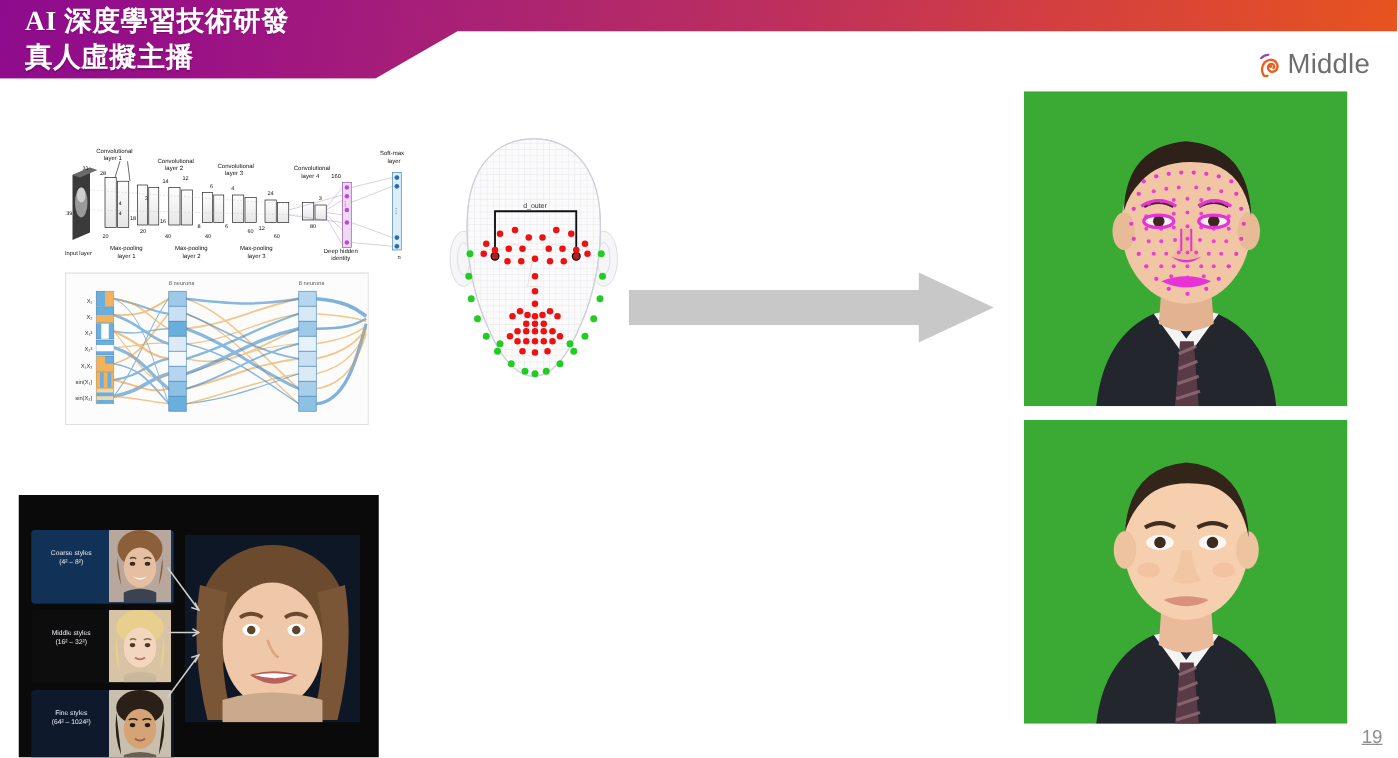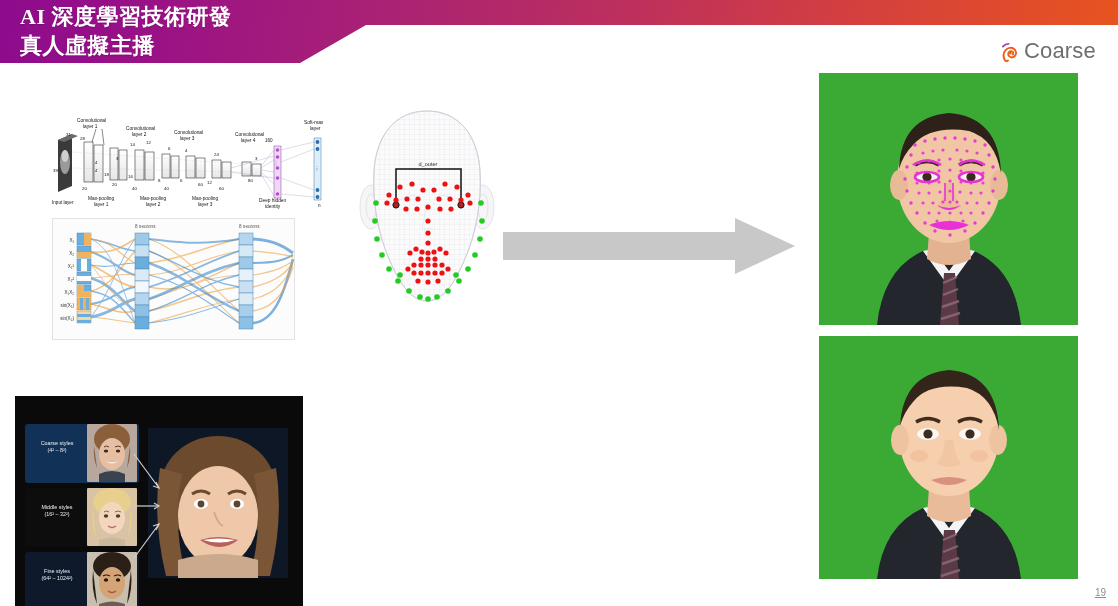--- a/index.html
+++ b/index.html
@@ -44,40 +44,40 @@
   .sg-tile{position:absolute;width:50px;height:58px;overflow:hidden;border-radius:1px;}
   .sg-strip{position:absolute;left:10px;width:114px;height:59px;background:#123156;border-radius:3px;}
 
   
   .photo{position:absolute;overflow:hidden;}
   #photo-landmarked{left:819px;top:73px;width:259px;height:252px;}
   #photo-output{left:819px;top:336px;width:259px;height:243px;}
   .greenbg{position:absolute;inset:0;background:#3aaa35;}
 
   
-  #page-number{position:absolute;right:12px;bottom:8px;color:#8f8f8f;font-size:10px;text-decoration:underline;}
+  #page-number{position:absolute;right:12px;bottom:8px;color:#8f8f8f;font-size:15px;text-decoration:underline;}
 </style>
 </head>
 <body>
 
 <div id="top-gradient-bar"></div>
 
 <div id="title-banner"></div>
 <div id="title-text">AI 深度學習技術研發
 真人虛擬主播</div>
 
 <div id="brand-logo">
   <span class="mark">
     <svg viewBox="0 0 24 24" width="22" height="22">
       <path d="M12 22.4c-1.2 1-3 .6-3.6-.8C6.6 18 7 13.6 9.6 10.8c2.4-2.6 6.4-3 9-1 2.2 1.7 2.8 4.9 1.3 7.2-1.3 2-4 2.6-5.9 1.3-1.6-1.1-2-3.3-1-4.9.8-1.3 2.6-1.7 3.8-.8 1 .7 1.2 2.1.5 3.1" fill="none" stroke="#e8601c" stroke-width="2.1" stroke-linecap="round"></path>
       <circle cx="14.6" cy="14.3" r="1.5" fill="#e8601c"></circle>
       <path d="M6.4 7.2c1.6-1.9 4-3 6.4-3.1" fill="none" stroke="#9b3fa0" stroke-width="1.8" stroke-linecap="round"></path>
     </svg>
   </span>
-  <span class="word">Coarse</span>
+  <span class="word">Middle</span>
 </div>
 
 <div class="panel" id="cnn-diagram">
   <svg width="290" height="98" viewBox="0 0 290 98">
     <defs>
       <linearGradient id="boxg" x1="0" y1="0" x2="0" y2="1">
         <stop offset="0" stop-color="#ffffff"></stop>
           <stop offset="1" stop-color="#e6e6e6"></stop>
       </linearGradient>
     </defs>

